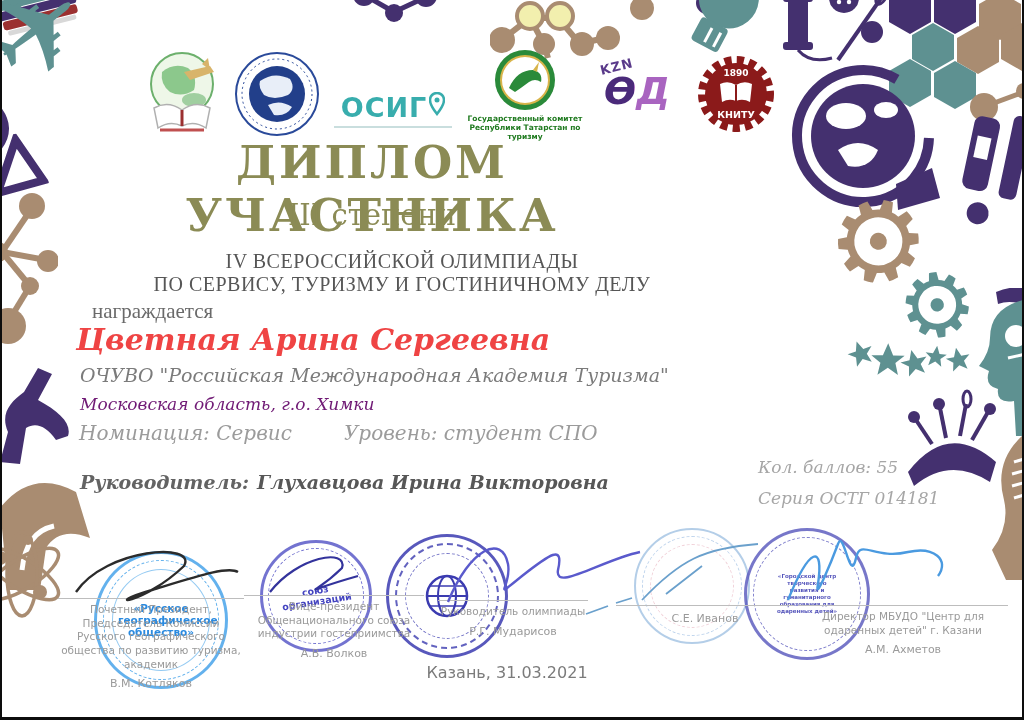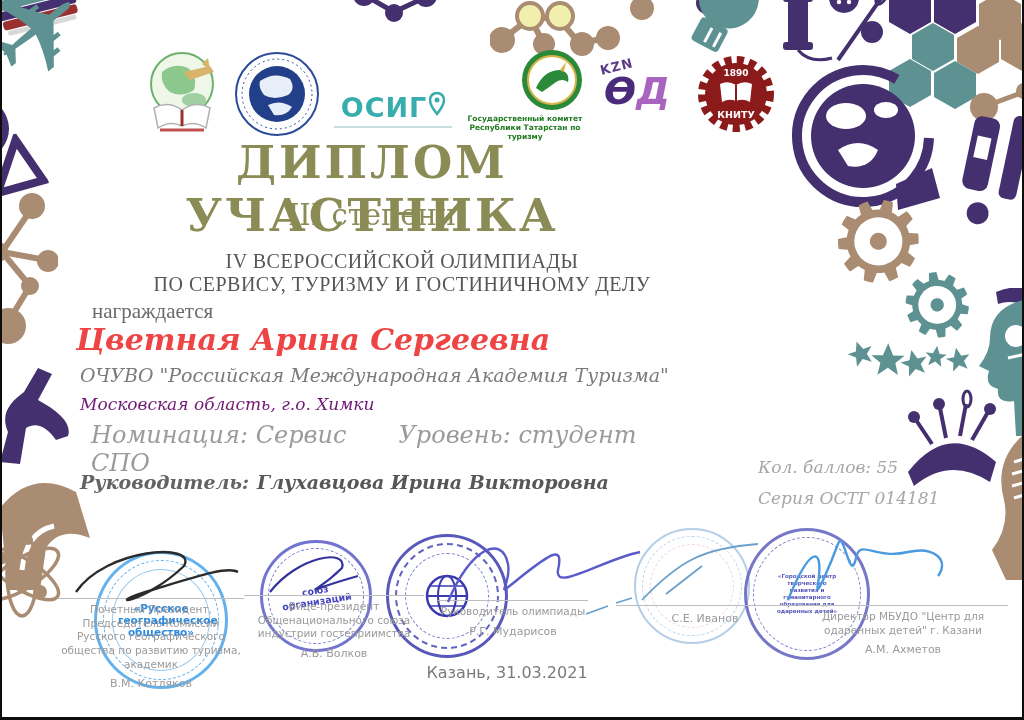--- a/index.html
+++ b/index.html
@@ -22,36 +22,36 @@
   .awarded{left:90px;top:299px;width:620px;text-align:left;
     font-family:"Liberation Serif",serif;font-size:21px;color:#6a6a6a;}
 
   
   .rname{left:74px;top:322px;width:640px;
     font-family:"DejaVu Serif",serif;font-style:italic;font-weight:bold;font-size:30px;color:#ef4444;}
   .inst{left:78px;top:364px;width:640px;
     font-family:"DejaVu Serif",serif;font-style:italic;font-size:19px;color:#7b7b7b;}
   .loc{left:78px;top:394px;width:500px;
     font-family:"DejaVu Serif",serif;font-style:italic;font-size:17px;color:#701a75;}
-  .nomrow{left:89px;top:421px;width:560px;
-    font-family:"DejaVu Serif",serif;font-style:italic;font-size:24px;color:#9b9b9b;}
+  .nomrow{left:77px;top:421px;width:560px;
+    font-family:"DejaVu Serif",serif;font-style:italic;font-size:20px;color:#9b9b9b;}
   .nomrow .lvl{margin-left:52px;}
   .superv{left:78px;top:447px;width:600px;
     font-family:"DejaVu Serif",serif;font-style:italic;font-weight:bold;font-size:19px;color:#636363;margin-top:24px;}
   .superv .supname{margin-left:8px;color:#575757;}
   .score{left:756px;top:452px;width:230px;
     font-family:"DejaVu Serif",serif;font-style:italic;font-size:17px;line-height:1.85;color:#a6a6a6;}
 
   
   .logos{left:142px;top:48px;width:586px;height:92px;display:flex;align-items:center;gap:14px;z-index:2;position:absolute;}
   .logo{position:relative;flex:0 0 auto;}
   .osig-wrap{display:flex;flex-direction:column;align-items:center;}
   .osig-text{font-family:"DejaVu Sans",sans-serif;font-weight:bold;font-size:27px;color:#38ADAD;letter-spacing:1px;display:flex;align-items:flex-start;margin-top:32px;}
   .osig-line{width:118px;height:2px;background:#c9dede;margin-top:3px;}
-  .tat-wrap{display:flex;flex-direction:column;align-items:flex-end;width:118px;}
+  .tat-wrap{display:flex;flex-direction:column;align-items:center;width:118px;}
   .tat-caption{margin-top:2px;font-size:7.5px;line-height:1.2;color:#1f7a1f;font-weight:bold;text-align:center;}
   .kzn-wrap{width:84px;height:74px;position:relative;font-family:"DejaVu Sans",sans-serif;}
   .kzn-label{position:absolute;left:2px;top:2px;font-size:13px;font-weight:bold;color:#5a3a8a;letter-spacing:1px;transform:rotate(-14deg);}
   .kzn-letters{position:absolute;left:6px;top:12px;font-size:38px;font-weight:bold;color:#4a2a7a;
      background:linear-gradient(90deg,#4a2a7a 45%,#a964c0 45%);-webkit-background-clip:text;background-clip:text;font-style:italic;-webkit-text-fill-color:transparent;}
   .knitu-svg text{font-family:"DejaVu Sans",sans-serif;font-weight:bold;}
 
   
   .stamp{position:absolute;border-radius:50%;z-index:2;display:flex;align-items:center;justify-content:center;text-align:center;}
   .stamp .ring1,.stamp .ring2{position:absolute;border-radius:50%;}

